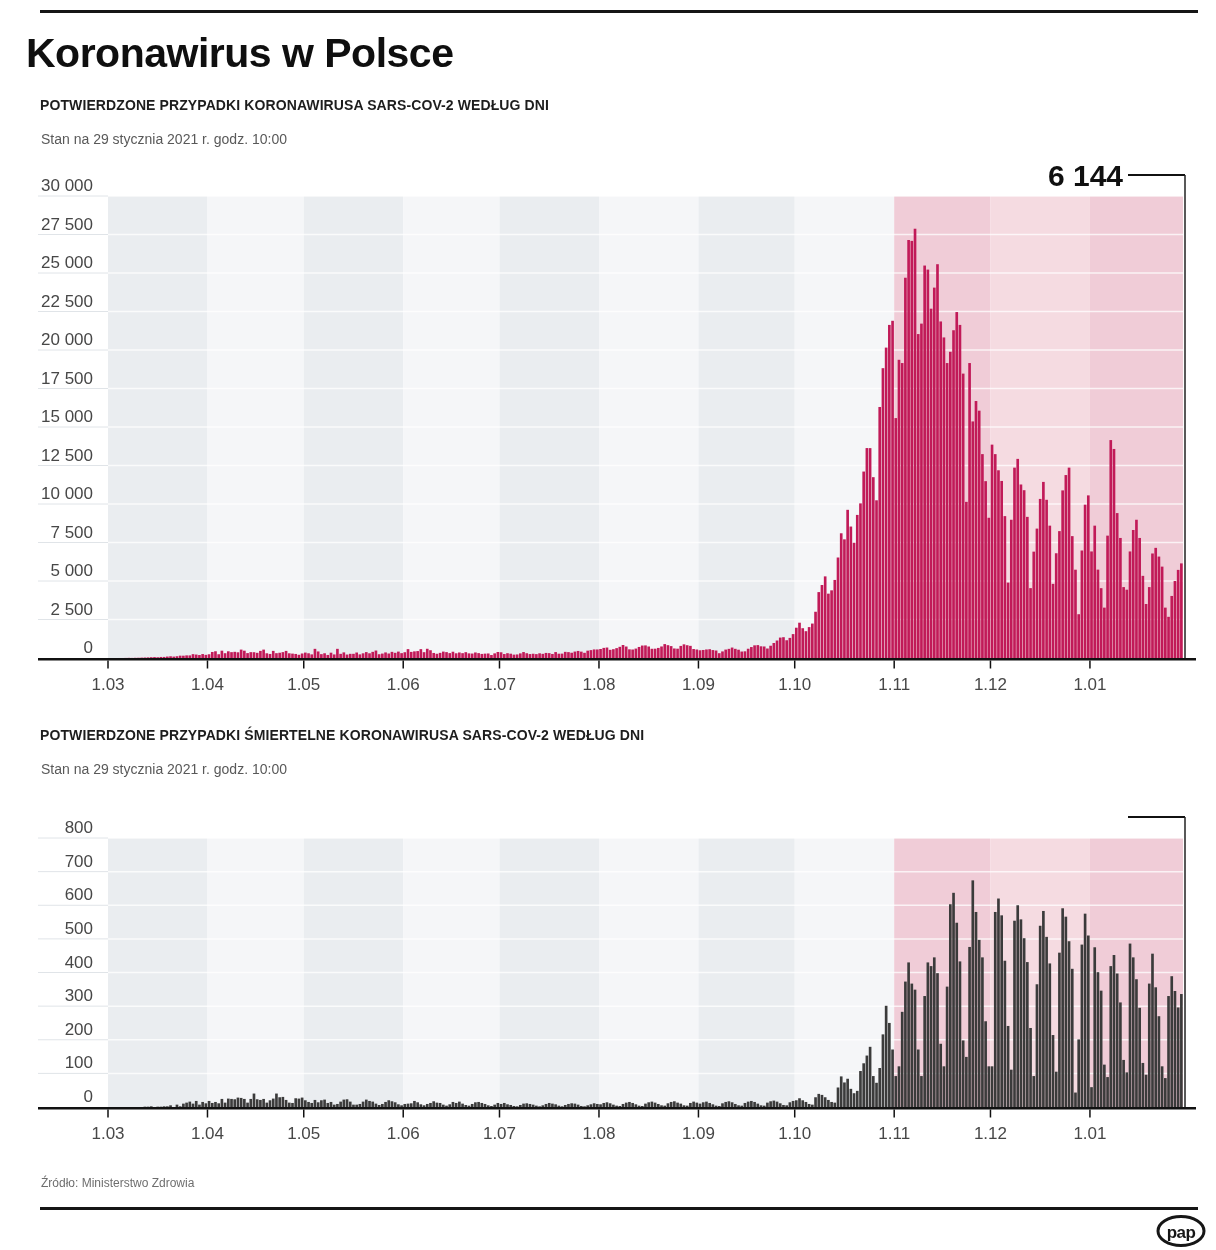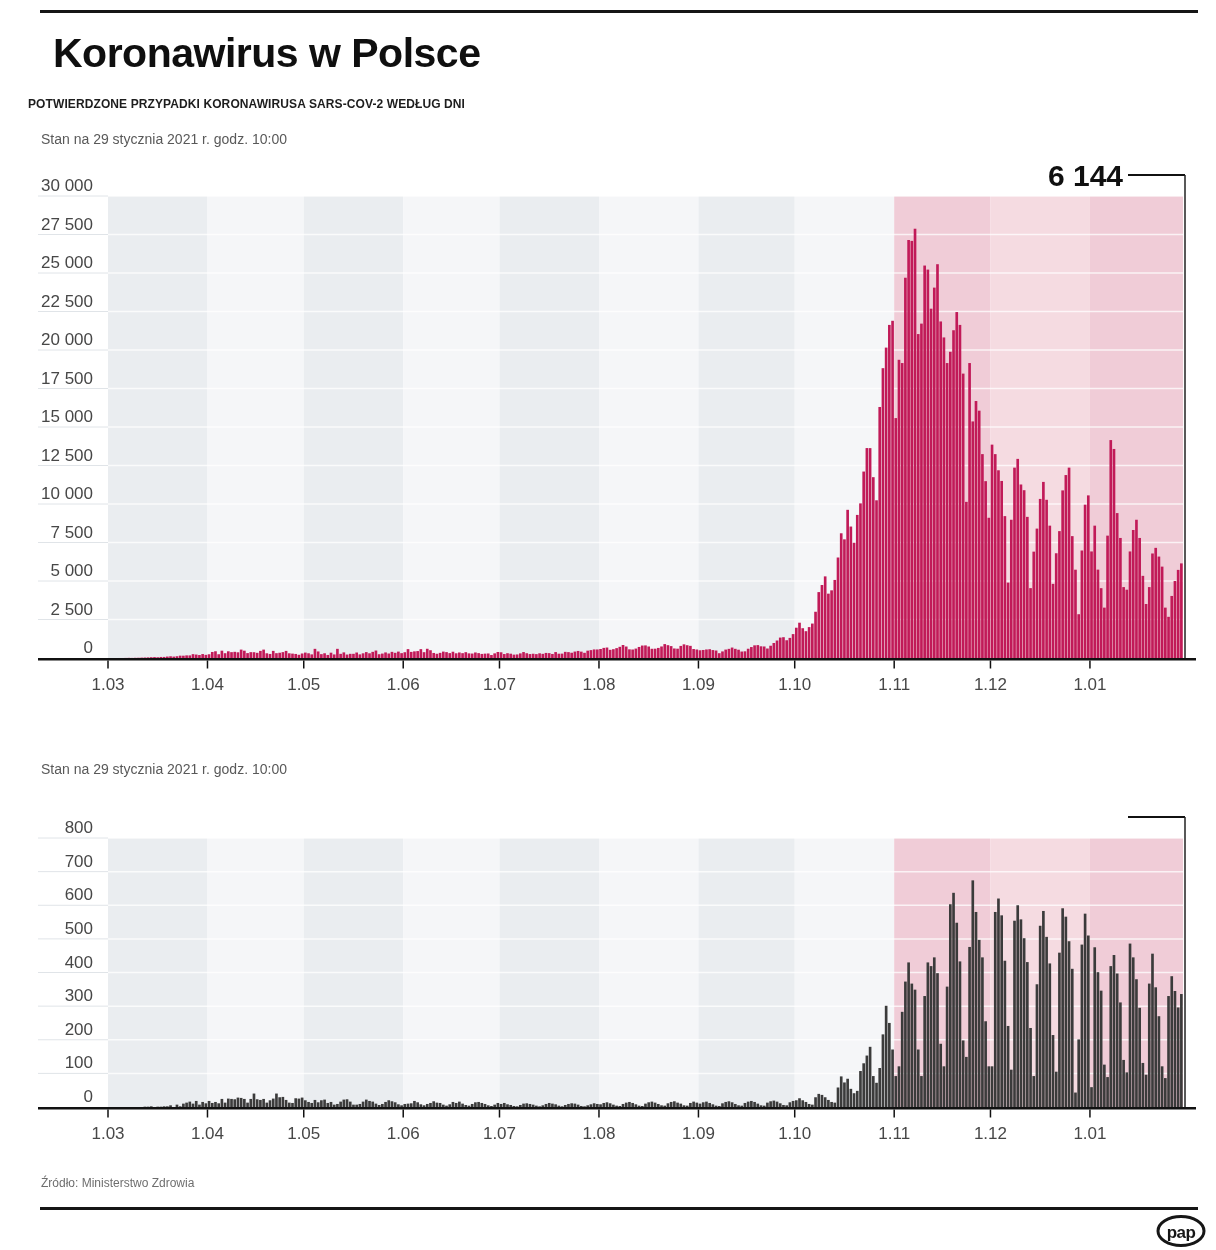--- a/index.html
+++ b/index.html
@@ -1,20 +1,20 @@
 <!DOCTYPE html>
 <html><head>
 <meta charset="utf-8">
 <style>
   html,body{margin:0;padding:0;background:#fff;}
   body{font-family:"Liberation Sans", sans-serif;}
   #stage{position:relative;width:1216px;height:1250px;background:#fff;overflow:hidden;}
   .rule{position:absolute;left:40px;width:1158px;height:3px;background:#161616;}
-  #page-title{position:absolute;left:53px;top:30px;font-size:41px;font-weight:bold;color:#0f0f0f;letter-spacing:-0.5px;}
-  .chart-heading{position:absolute;left:28px;font-size:12px;font-weight:bold;color:#1d1d1d;letter-spacing:0.1px;}
+  #page-title{position:absolute;left:26px;top:30px;font-size:41px;font-weight:bold;color:#0f0f0f;letter-spacing:-0.5px;}
+  .chart-heading{position:absolute;left:40px;font-size:14px;font-weight:bold;color:#1d1d1d;letter-spacing:0.1px;}
   .chart-subtitle{position:absolute;left:41px;font-size:14px;color:#595959;}
   .annotation{position:absolute;right:93px;font-size:30px;font-weight:bold;color:#101010;text-align:right;}
   .chart-svg{position:absolute;left:0;width:1216px;display:block;}
   #src-line{position:absolute;left:41px;top:1176px;font-size:12px;color:#6e6e6e;}
   #pap-logo{position:absolute;left:1154px;top:1213px;}
   .axlbl{font-size:17px;fill:#474747;}
   svg text{font-family:"Liberation Sans", sans-serif;}
 </style>
 </head>
 <body>
@@ -437,20 +437,21 @@
         <text x="93" y="499" text-anchor="end" class="axlbl">10 000</text>
         <text x="93" y="537.5" text-anchor="end" class="axlbl">7 500</text>
         <text x="93" y="576" text-anchor="end" class="axlbl">5 000</text>
         <text x="93" y="614.5" text-anchor="end" class="axlbl">2 500</text>
         <text x="93" y="653" text-anchor="end" class="axlbl">0</text>
       </g>
       <line x1="1128" x2="1185" y1="175" y2="175" stroke="#111" stroke-width="2"></line>
       <line x1="1185" x2="1185" y1="175" y2="658" stroke="#222" stroke-width="1.5"></line>
     </svg>
 
+  <div class="chart-heading" style="top:727px">POTWIERDZONE PRZYPADKI ŚMIERTELNE KORONAWIRUSA SARS-COV-2 WEDŁUG DNI</div>
   <div class="chart-subtitle" style="top:761px">Stan na 29 stycznia 2021 r. godz. 10:00</div>
   <div class="annotation" style="top:834px">336</div>
   <svg id="chart2-svg" class="chart-svg" style="top:790px" height="370" viewBox="0 790 1216 370">
       <g>
         <rect x="108" y="838" width="99.47761194029852" height="269" fill="#eaedf0"></rect>
         <rect x="207.47761194029852" y="838" width="96.26865671641792" height="269" fill="#f5f6f8"></rect>
         <rect x="303.74626865671644" y="838" width="99.47761194029852" height="269" fill="#eaedf0"></rect>
         <rect x="403.22388059701495" y="838" width="96.26865671641792" height="269" fill="#f5f6f8"></rect>
         <rect x="499.4925373134329" y="838" width="99.47761194029852" height="269" fill="#eaedf0"></rect>
         <rect x="598.9701492537314" y="838" width="99.47761194029852" height="269" fill="#f5f6f8"></rect>

